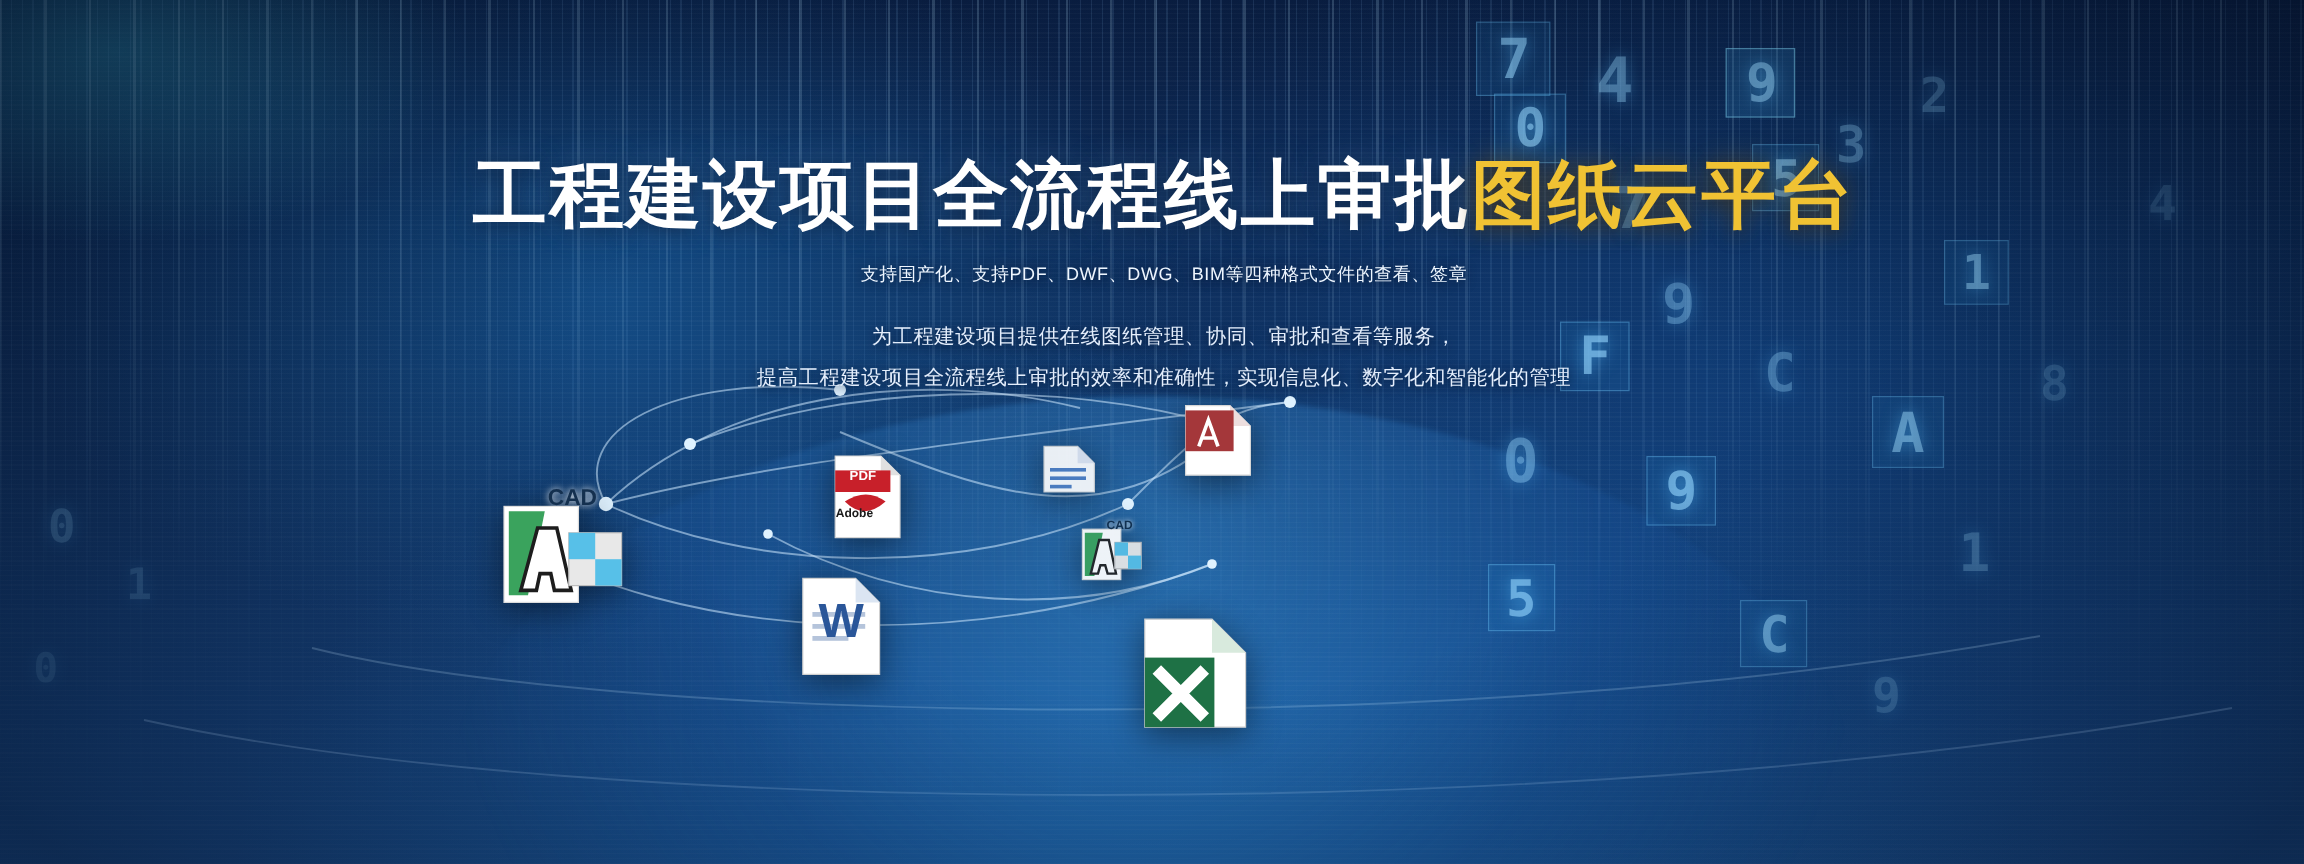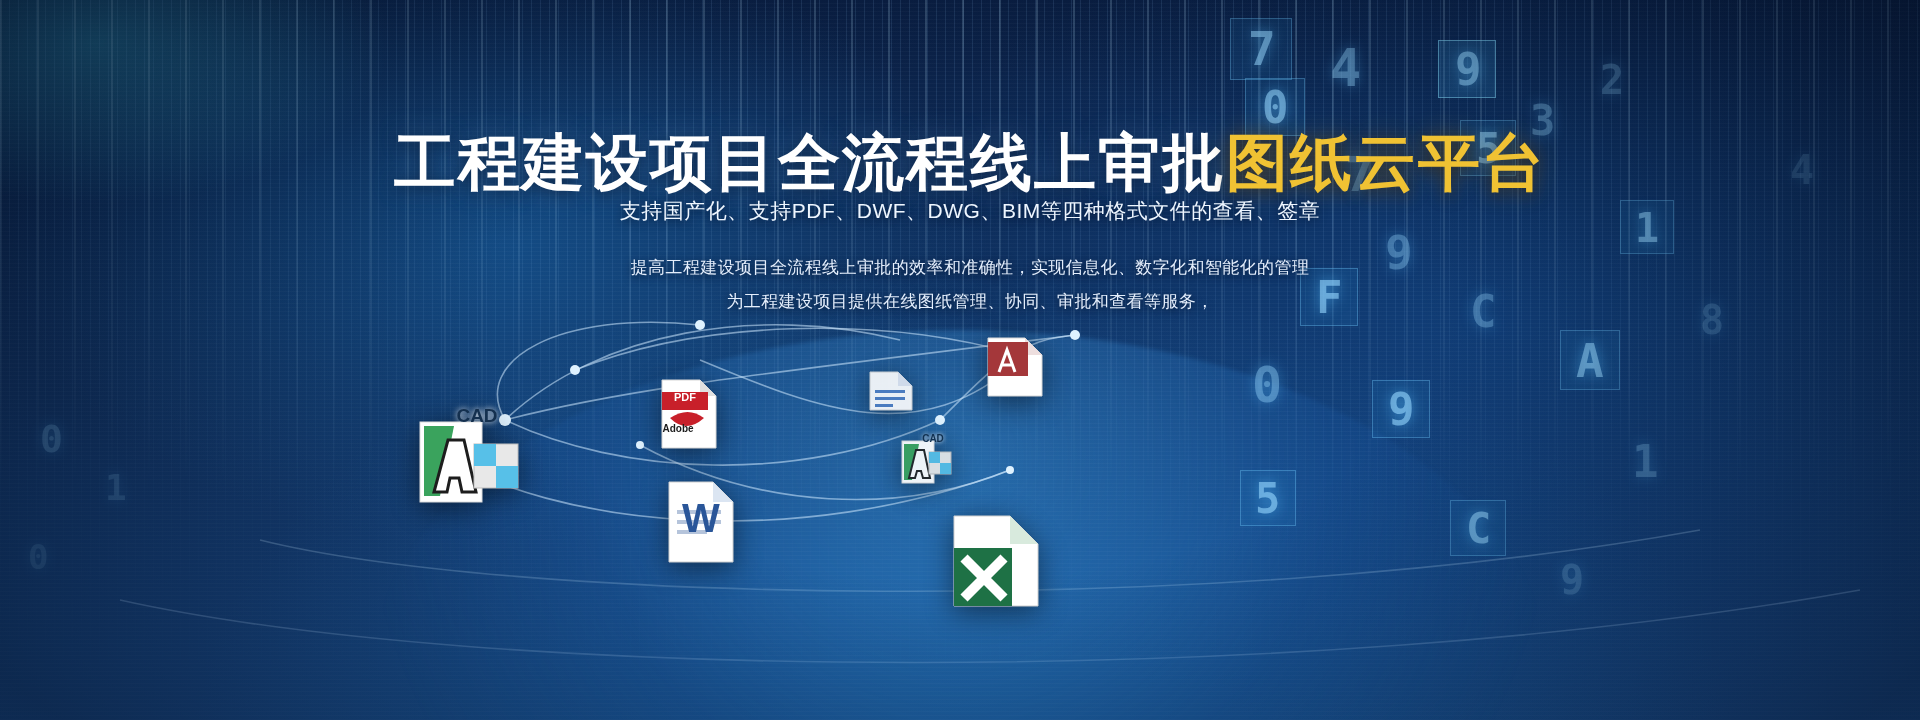--- a/index.html
+++ b/index.html
@@ -61,21 +61,21 @@
   }
   
   .content{position:absolute;left:0;top:0;width:1920px;text-align:center;padding-left:20px;}
   .title{
     margin-top:130px;font-size:62px;font-weight:700;letter-spacing:2px;
     line-height:1.08;white-space:nowrap;
   }
   .title .w{color:#ffffff;text-shadow:0 3px 16px rgba(4,22,52,.85), 0 0 26px rgba(120,190,255,.35);}
   .title .y{text-shadow:0 3px 16px rgba(40,22,0,.6), 0 0 26px rgba(255,200,60,.30);}
   .subline{
-    font-size:21px;font-weight:400;color:#eef6ff;letter-spacing:.5px;
+    margin-top:22px;font-size:15px;font-weight:400;color:#eef6ff;letter-spacing:.5px;
     text-shadow:0 2px 10px rgba(4,20,48,.9);
   }
   .para{margin-top:26px;font-size:17px;color:#e4eefc;line-height:2.0;letter-spacing:.4px;
     text-shadow:0 2px 9px rgba(4,20,48,.9);}
   .btnwrap{margin-top:22px;}
   .btn{
     display:inline-block;padding:8px 34px;border:2px solid #f0c233;color:#ffffff;
     background:rgba(10,40,85,.16);font-size:15px;letter-spacing:1px;cursor:pointer;
     text-shadow:0 1px 6px rgba(0,0,0,.7);
   }
@@ -173,21 +173,21 @@
       <rect x="2" y="4" width="62" height="80" fill="none" stroke="#dcdcdc"></rect>
       <path d="M6,8 L36,8 L22,78 L6,78 Z" fill="#3aa35d"></path>
       <path d="M30,22 L46,22 L58,74 L44,74 L41,60 L32,60 L29,74 L16,74 Z" fill="#ffffff" stroke="#1d1d1d" stroke-width="3"></path>
       <rect x="56" y="26" width="44" height="44" fill="#e8e8e8" stroke="#bdbdbd"></rect>
       <rect x="56" y="26" width="22" height="22" fill="#57c0e8"></rect>
       <rect x="78" y="48" width="22" height="22" fill="#57c0e8"></rect>
     </svg>
     <div class="fi-label" style="left:24px;top:-22px;width:70px;height:40px;font-size:19px;color:#14304f;text-shadow:0 0 6px #fff;">CAD</div>
   </div>
 
-  <div class="fileicon shadow-soft" style="left:658px;top:378px;width:62px;height:72px;text-align:right;">
+  <div class="fileicon shadow-soft" style="left:692px;top:378px;width:62px;height:72px;text-align:right;">
     <svg viewBox="0 0 62 72" width="62" height="72">
       <path d="M4,2 H42 L58,18 V70 H4 Z" fill="#ffffff" stroke="#d6d6d6"></path>
       <path d="M42,2 L58,18 H42 Z" fill="#e0e0e0"></path>
       <rect x="4" y="14" width="46" height="18" fill="#c8202a"></rect>
       <path d="M12,40 q18,-12 34,0 q-18,16 -34,0 Z" fill="#c8202a"></path>
     </svg>
     <div class="fi-label" style="left:4px;top:10px;width:46px;height:18px;font-size:11px;">PDF</div>
     <div class="fi-label" style="left:4px;top:42px;width:32px;height:16px;font-size:10px;color:#1b1b1b;">Adobe</div>
   </div>
 
@@ -241,18 +241,18 @@
       <rect x="7" y="34" width="18" height="3" fill="#4f7fc4"></rect>
     </svg>
   </div>
 
   <div class="content">
     <div class="title">
       <span class="w">工程建设项目全流程线上审批</span><span class="y" style="color:#f0c233">图纸云平台</span>
     </div>
     <div class="subline">支持国产化、支持PDF、DWF、DWG、BIM等四种格式文件的查看、签章</div>
     <div class="para">
+      <div>为工程建设项目提供在线图纸管理、协同、审批和查看等服务，</div>
       <div>提高工程建设项目全流程线上审批的效率和准确性，实现信息化、数字化和智能化的管理</div>
-      <div>为工程建设项目提供在线图纸管理、协同、审批和查看等服务，</div>
     </div>
   </div>
 
 </div>
 
 </body></html>

